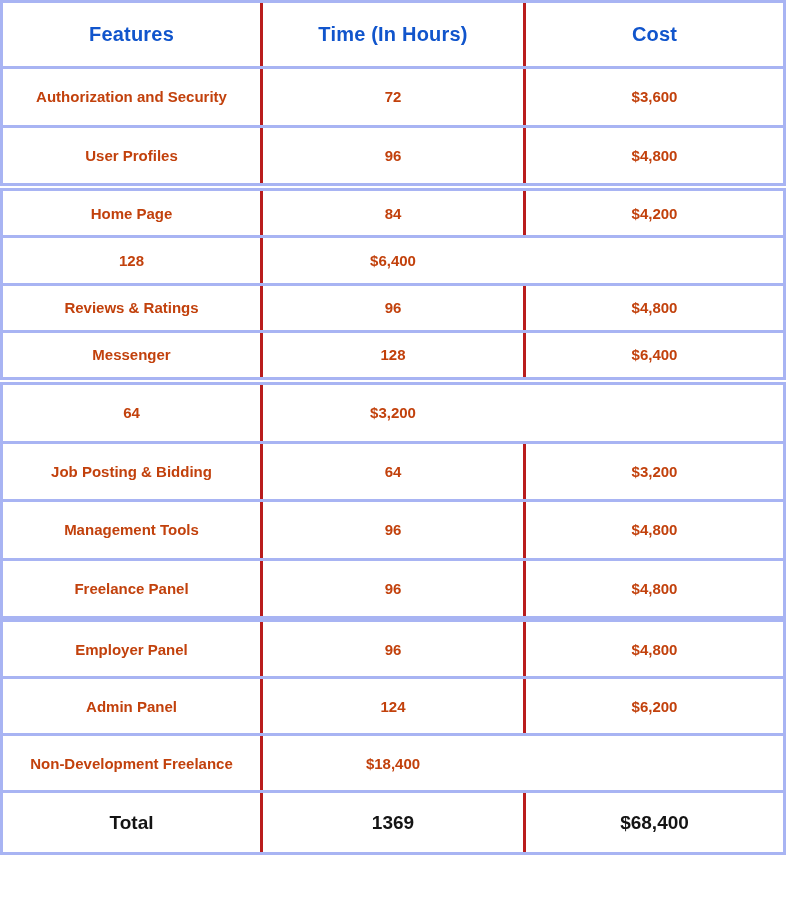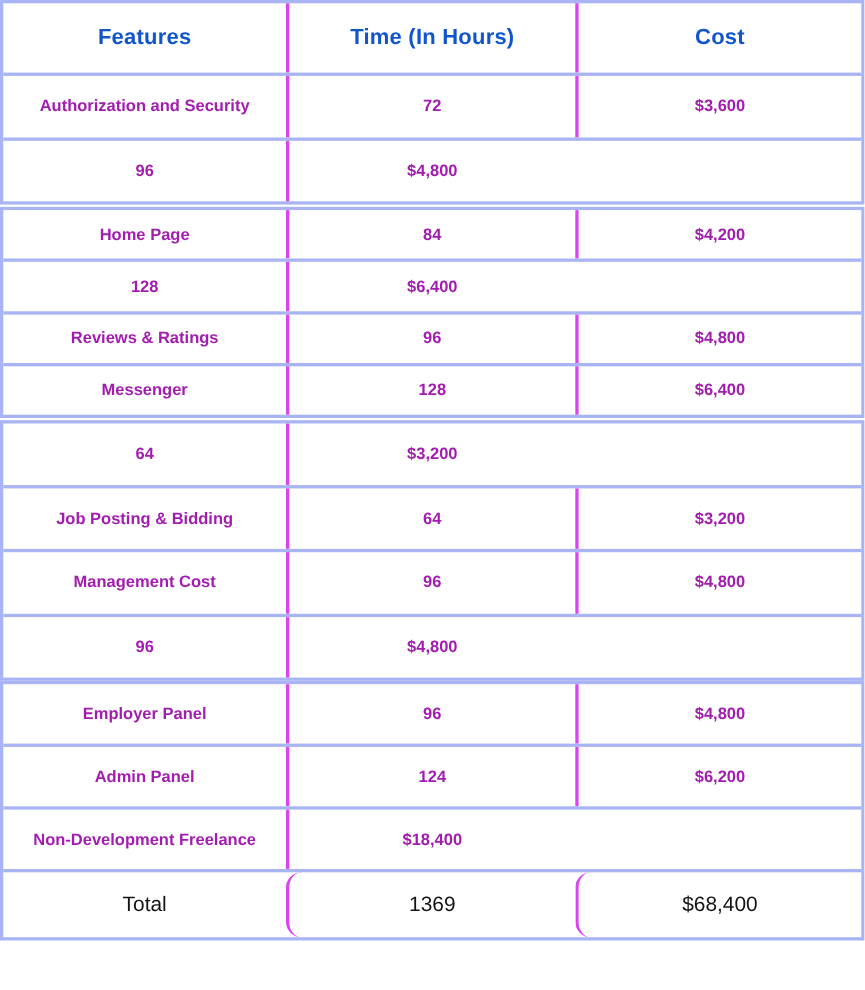--- a/index.html
+++ b/index.html
@@ -33,56 +33,56 @@
   .row + .row { border-top: 3px solid #a8b4f3; }
   .header-row { flex: 0 0 63px; }
   .cell {
     display: flex;
     align-items: center;
     justify-content: center;
     text-align: center;
     padding: 2px 8px;
     overflow: hidden;
   }
-  .cell + .cell { border-left: 3px solid #d946ef; }
+  .cell + .cell { border-left: 3px solid #b91c1c; }
   .header-row .cell {
     color: #1155cc;
     font-weight: bold;
     font-size: 20px;
     letter-spacing: 0.2px;
   }
   .body-cell {
-    color: #a21caf;
+    color: #c2410c;
     font-weight: bold;
     font-size: 15px;
   }
   .total-row .cell {
     color: #141414;
-    font-weight: normal;
+    font-weight: bold;
     font-size: 19px;
-    border-radius: 14px;
   }
 </style>
 </head>
 <body>
 
 <div class="table-wrap">
 
   <div class="section sec-a">
     <div class="row header-row">
       <div class="cell">Features</div>
       <div class="cell">Time (In Hours)</div>
       <div class="cell">Cost</div>
     </div>
     <div class="row">
       <div class="cell body-cell">Authorization and Security</div>
       <div class="cell body-cell">72</div>
       <div class="cell body-cell">$3,600</div>
     </div>
     <div class="row">
+      <div class="cell body-cell">User Profiles</div>
       <div class="cell body-cell">96</div>
       <div class="cell body-cell">$4,800</div>
     </div>
   </div>
 
   <div class="section sec-b">
     <div class="row">
       <div class="cell body-cell">Home Page</div>
       <div class="cell body-cell">84</div>
       <div class="cell body-cell">$4,200</div>
@@ -107,25 +107,26 @@
     <div class="row">
       <div class="cell body-cell">64</div>
       <div class="cell body-cell">$3,200</div>
     </div>
     <div class="row">
       <div class="cell body-cell">Job Posting &amp; Bidding</div>
       <div class="cell body-cell">64</div>
       <div class="cell body-cell">$3,200</div>
     </div>
     <div class="row">
-      <div class="cell body-cell">Management Cost</div>
+      <div class="cell body-cell">Management Tools</div>
       <div class="cell body-cell">96</div>
       <div class="cell body-cell">$4,800</div>
     </div>
     <div class="row">
+      <div class="cell body-cell">Freelance Panel</div>
       <div class="cell body-cell">96</div>
       <div class="cell body-cell">$4,800</div>
     </div>
   </div>
 
   <div class="section sec-d">
     <div class="row">
       <div class="cell body-cell">Employer Panel</div>
       <div class="cell body-cell">96</div>
       <div class="cell body-cell">$4,800</div>

